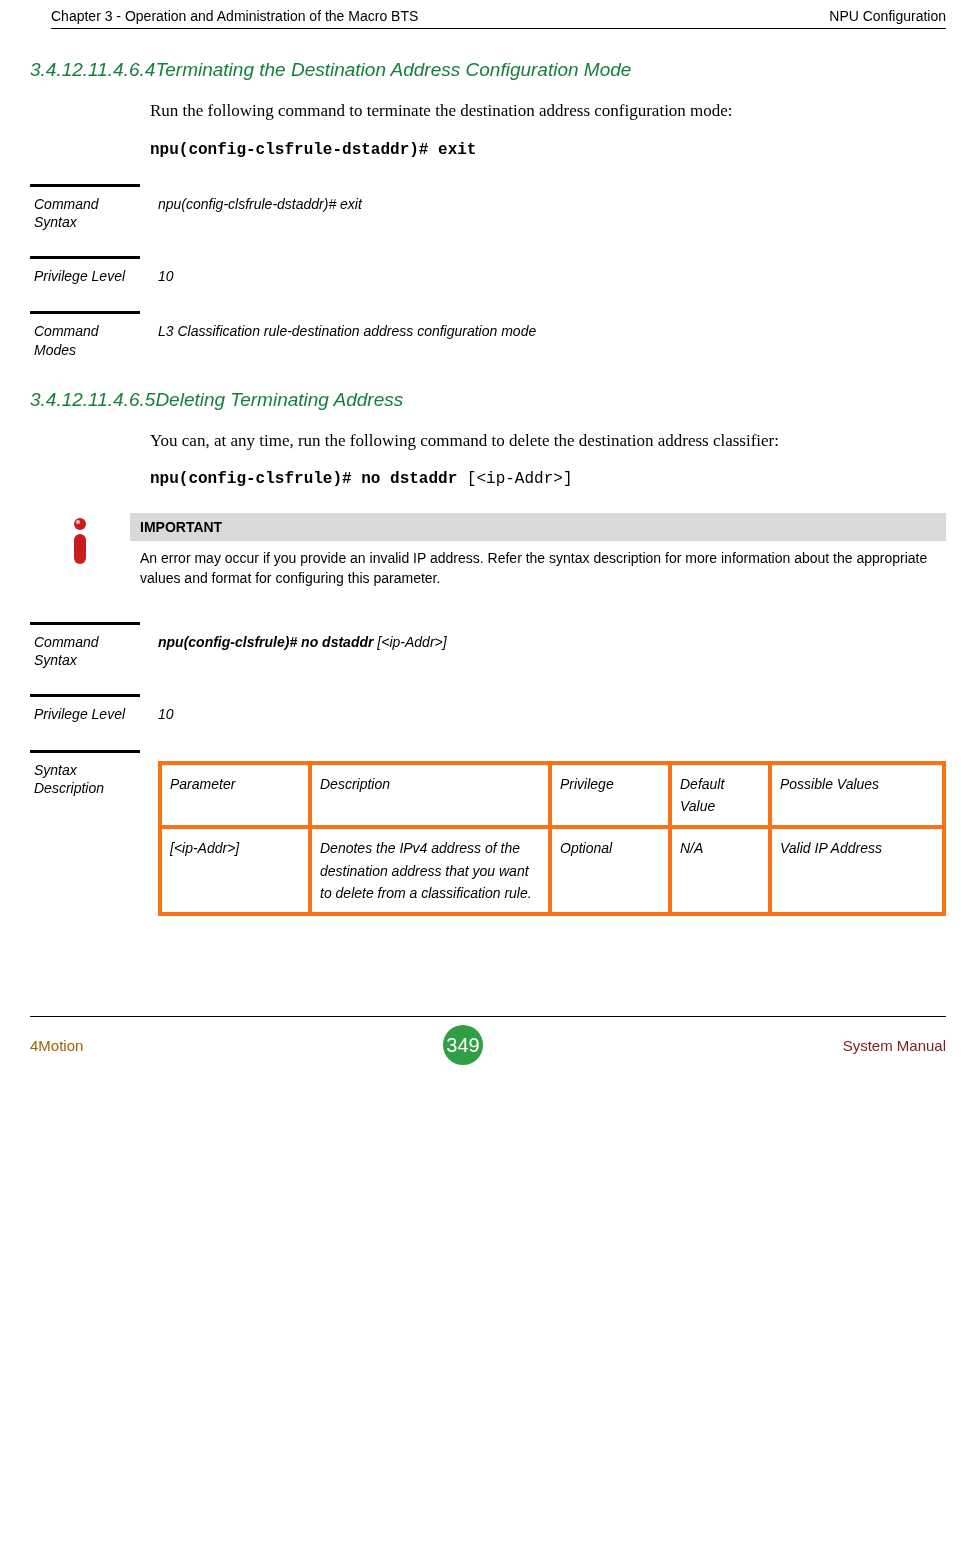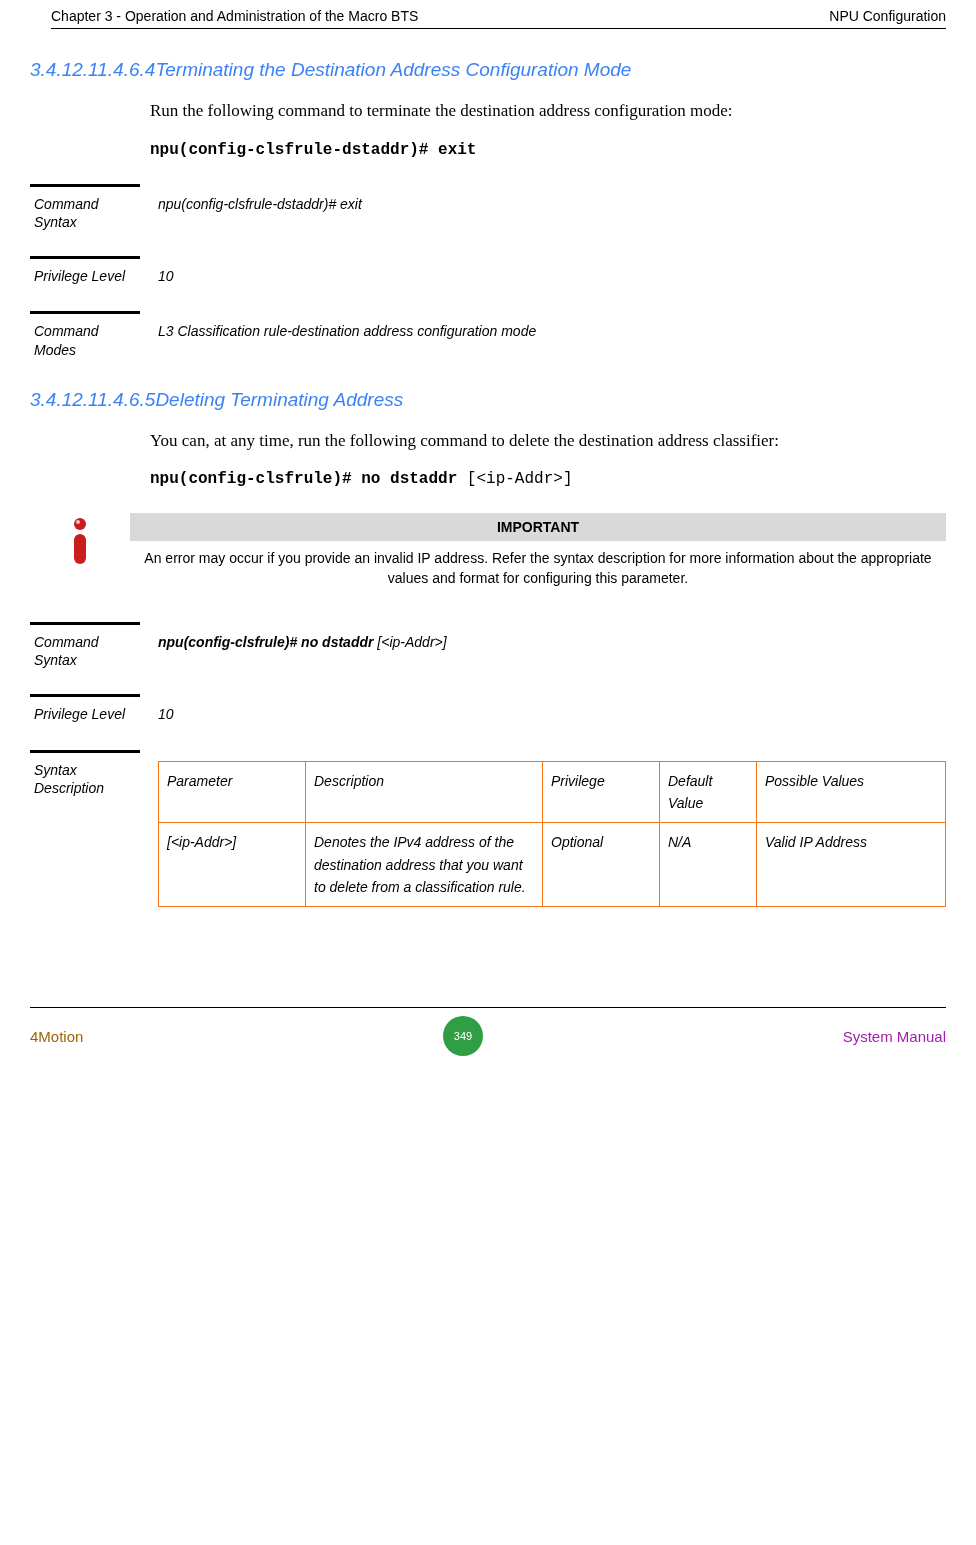--- a/index.html
+++ b/index.html
@@ -17,21 +17,21 @@
   .top-header {
     display: flex;
     justify-content: space-between;
     font-size: 14px;
     color: #000;
     padding: 8px 0 4px 0;
     border-bottom: 1px solid #000;
     margin-left: 21px;
   }
   .section-heading {
-    color: #3b82f6;
+    color: #15803d;
     font-style: italic;
     font-size: 19px;
     margin: 30px 0 10px 0;
     font-weight: normal;
   }
   .body-text {
     font-family: "Book Antiqua", Palatino, serif;
     font-size: 17px;
     line-height: 1.5;
     margin-left: 120px;
@@ -69,21 +69,20 @@
     font-size: 14px;
     font-family: Arial, sans-serif;
     padding: 11px 0 0 18px;
     flex: 1;
     line-height: 1.4;
   }
   .important-block {
     display: flex;
     margin-top: 25px;
     align-items: flex-start;
-    text-align: center;
   }
   .important-icon {
     width: 100px;
     flex-shrink: 0;
     text-align: center;
     padding-top: 5px;
   }
   .important-icon svg {
     width: 24px;
     height: 50px;
@@ -106,48 +105,48 @@
     padding-left: 18px;
     padding-top: 11px;
     flex: 1;
   }
   table.syntax-table {
     border-collapse: collapse;
     width: 100%;
     font-size: 14px;
   }
   table.syntax-table td, table.syntax-table th {
-    border: 1px solid #f97316;
+    border: 4px solid #f97316;
     padding: 8px 8px;
     text-align: left;
     vertical-align: top;
     font-weight: normal;
     line-height: 1.6;
   }
   .footer {
     margin-top: 100px;
     border-top: 1px solid #000;
     display: flex;
     justify-content: space-between;
     align-items: center;
     padding: 8px 0 15px 0;
     font-size: 15px;
   }
   .footer-left { color: #a16207; }
-  .footer-right { color: #a21caf; }
+  .footer-right { color: #7f1d1d; }
   .page-badge {
     background: #2f9e44;
     color: #fff;
     border-radius: 50%;
     width: 40px;
     height: 40px;
     display: flex;
     align-items: center;
     justify-content: center;
-    font-size: 11px;
+    font-size: 20px;
   }
   .nonbold { font-weight: normal; }
 </style>
 </head>
 <body>
 
 <div class="page">
 
   <div class="top-header">
     <span>Chapter 3 - Operation and Administration of the Macro BTS</span>

